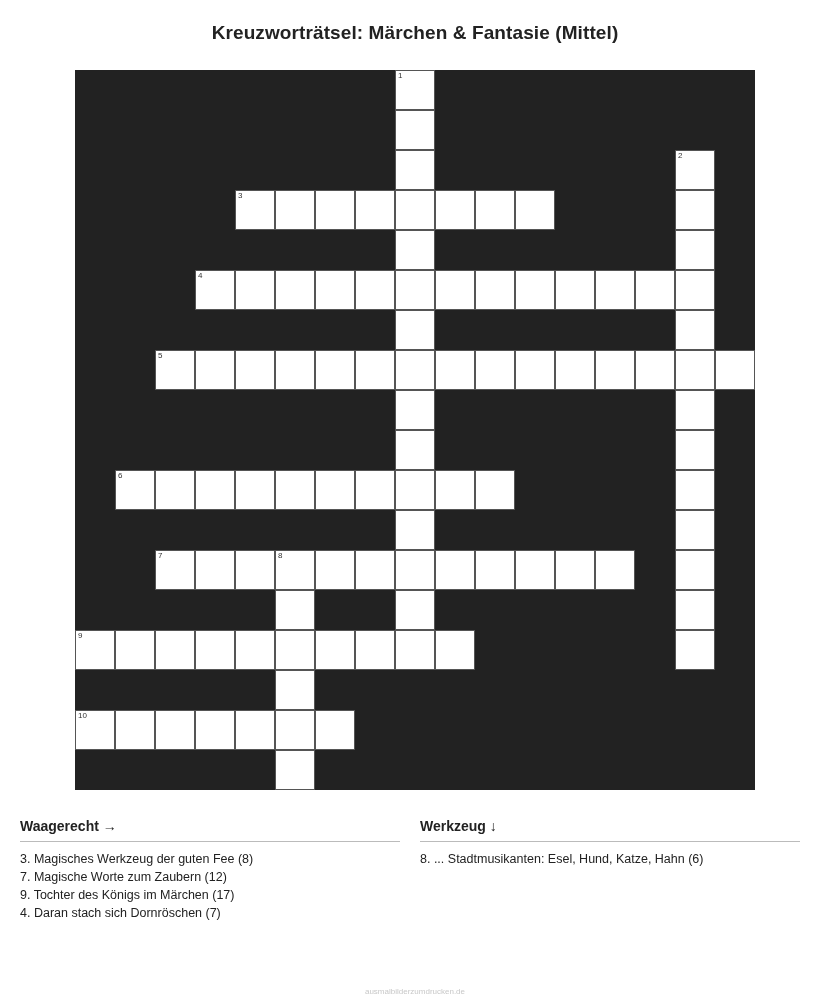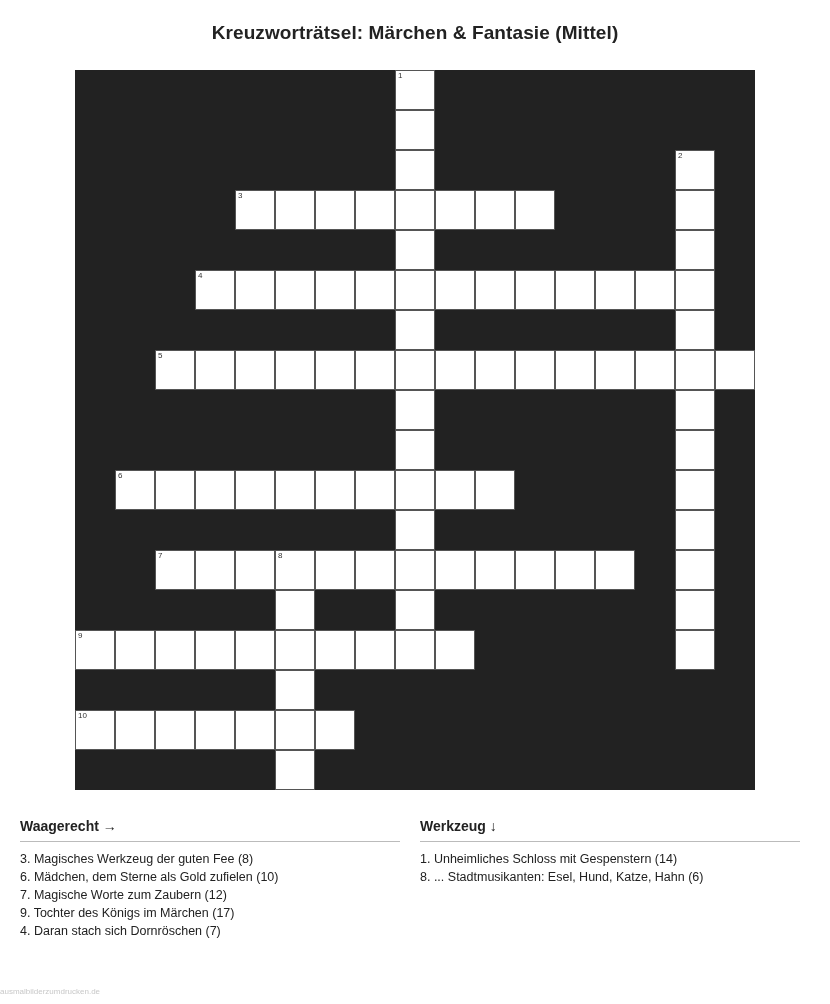--- a/index.html
+++ b/index.html
@@ -77,20 +77,21 @@
     font-size: 12.5px;
     line-height: 18px;
     color: #222222;
     margin-bottom: 0px;
   }
   .footer {
     position: absolute;
     bottom: 8px;
     left: 0;
     width: 830px;
+    text-align: center;
     font-size: 8px;
     color: #c8c8c8;
   }
 </style>
 </head>
 <body>
 
 <h1 class="page-title">Kreuzworträtsel: Märchen &amp; Fantasie (Mittel)</h1>
 
 <div class="grid-wrap">
@@ -214,28 +215,26 @@
       <div class="cell" style="left: 240px; top: 640px;"></div>
       <div class="cell" style="left: 200px; top: 680px;"></div>
     </div>
 </div>
 
 <div class="clues">
   <div class="clue-col">
     <div class="clue-head">Waagerecht →</div>
     <div id="across-list">
         <div class="clue-item">3. Magisches Werkzeug der guten Fee (8)</div>
-        <div class="clue-item">6. Mädchen, dem Sterne als Gold zufielen (10)</div>
         <div class="clue-item">7. Magische Worte zum Zaubern (12)</div>
         <div class="clue-item">9. Tochter des Königs im Märchen (17)</div>
         <div class="clue-item">4. Daran stach sich Dornröschen (7)</div>
       </div>
   </div>
   <div class="clue-col">
     <div class="clue-head">Werkzeug ↓</div>
     <div id="down-list">
-        <div class="clue-item">1. Unheimliches Schloss mit Gespenstern (14)</div>
         <div class="clue-item">8. ... Stadtmusikanten: Esel, Hund, Katze, Hahn (6)</div>
       </div>
   </div>
 </div>
 
 <div class="footer">ausmalbilderzumdrucken.de</div>
 
 </body></html>

